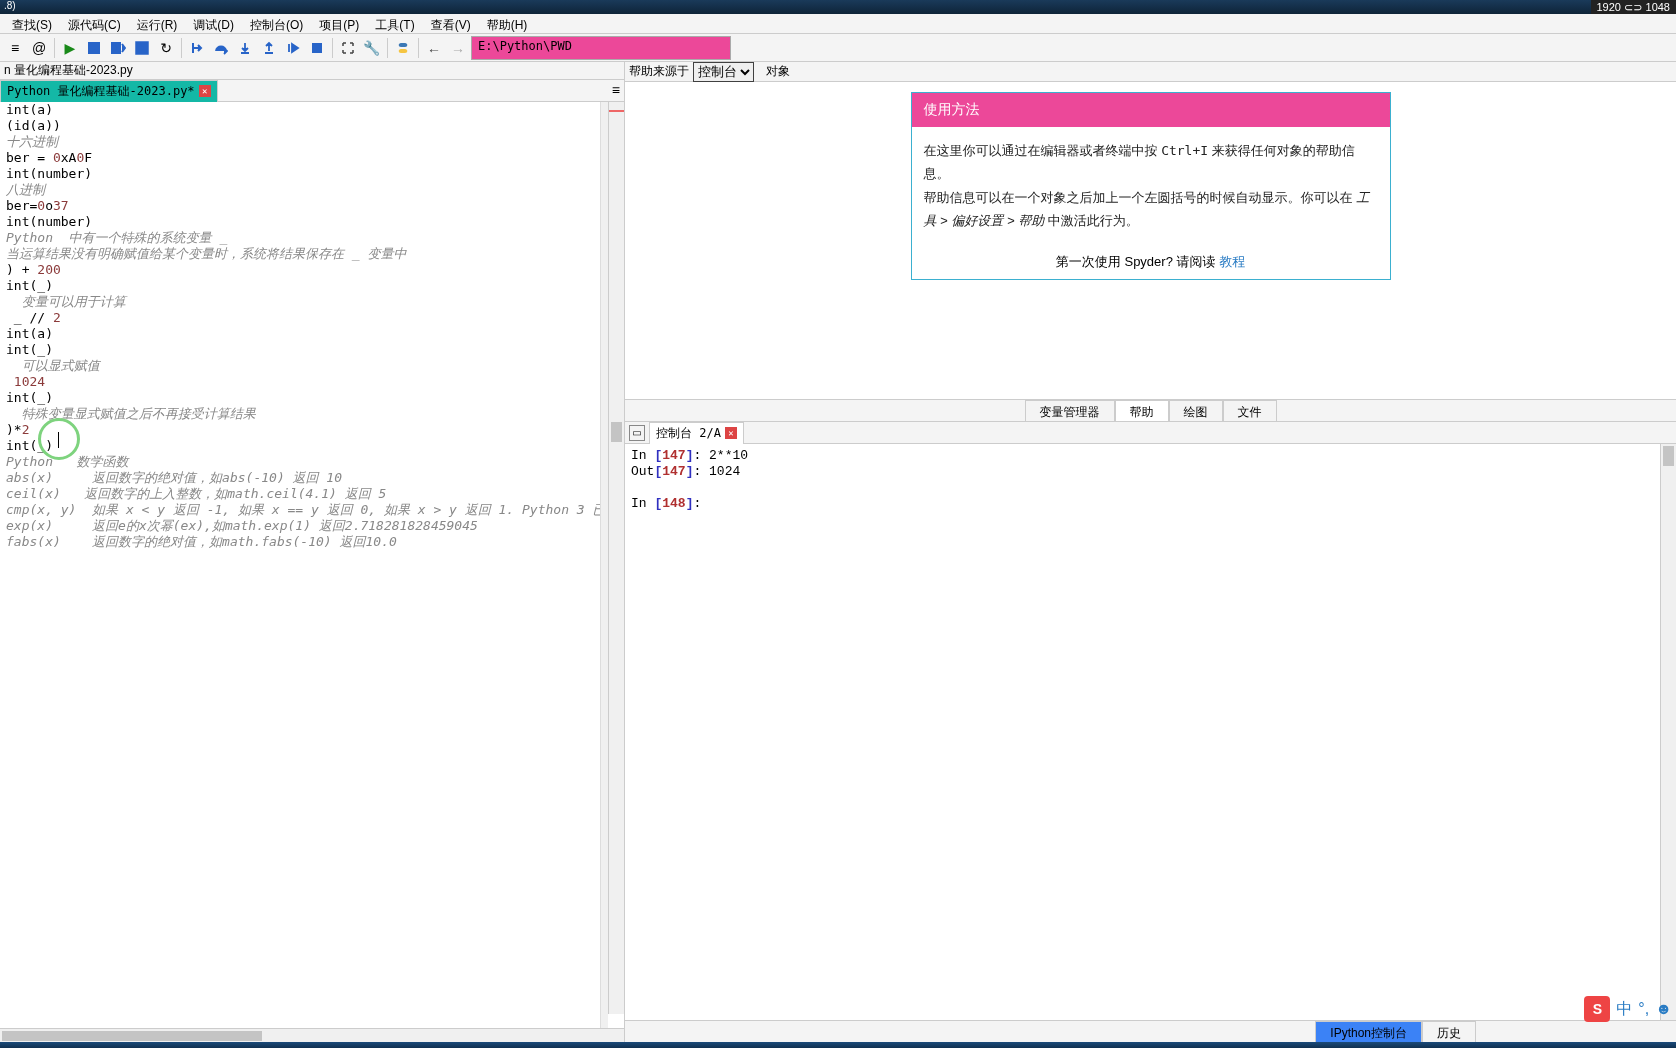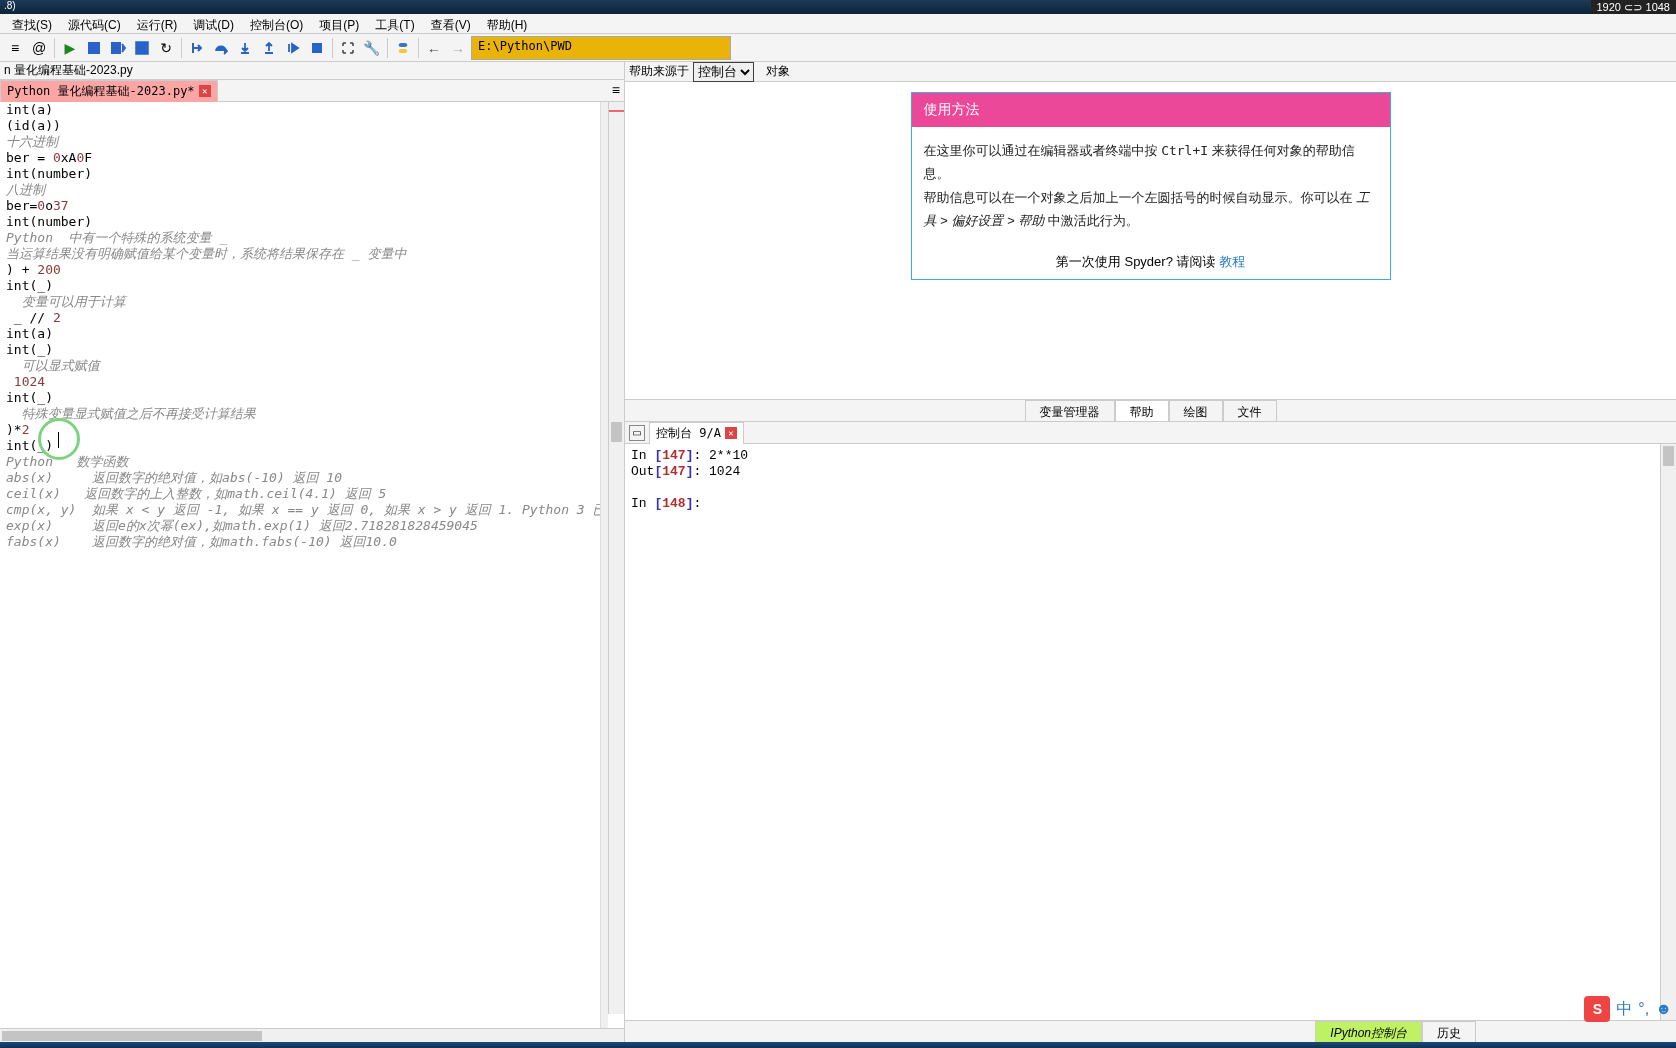--- a/index.html
+++ b/index.html
@@ -8,26 +8,26 @@
 .titlebar { height: 14px; background: linear-gradient(#1a3a5a, #0e2438); color: #fff; font-size: 10px; padding: 0 4px; overflow: hidden; position: relative; }
 .titlebar .dim { position: absolute; right: 0; top: 0; background: #222; color: #fff; padding: 1px 6px; font-size: 11px; }
 .menubar { background: #f4f4f4; border-bottom: 1px solid #ccc; display: flex; padding: 2px 4px; height: 20px; }
 .menubar .mi { padding: 1px 8px; cursor: pointer; font-size: 12px; }
 .toolbar { background: #f4f4f4; border-bottom: 1px solid #ccc; display: flex; align-items: center; padding: 2px 4px; height: 28px; gap: 2px; }
 .tbtn { width: 22px; height: 22px; display: flex; align-items: center; justify-content: center; border: 1px solid transparent; cursor: pointer; font-size: 14px; }
 .tsep { width: 1px; height: 20px; background: #ccc; margin: 0 2px; }
 .tbtn.play { color: #1a8a1a; }
 .tbtn.stop svg rect { fill: #2864c8; }
 .tbtn.blue svg rect, .tbtn.blue svg path { fill: #2864c8; }
-.path-box { border: 1px solid #aaa; background: #eab308; padding: 2px 6px; min-width: 260px; height: 24px; font-family: Consolas, monospace; font-size: 12px; }
+.path-box { border: 1px solid #aaa; background: #ec4899; padding: 2px 6px; min-width: 260px; height: 24px; font-family: Consolas, monospace; font-size: 12px; }
 .main { flex: 1; display: flex; min-height: 0; }
 .left-pane { width: 625px; display: flex; flex-direction: column; border-right: 1px solid #ccc; }
 .breadcrumb { background: #f4f4f4; border-bottom: 1px solid #ccc; padding: 2px 4px; font-size: 12px; height: 18px; display: flex; align-items: center; }
 .tabbar { background: #f4f4f4; border-bottom: 1px solid #ccc; display: flex; align-items: center; height: 22px; position: relative; }
-.tab { background: #fca5a5; border: 1px solid #ccc; border-bottom: none; padding: 2px 6px; display: flex; align-items: center; gap: 4px; font-size: 12px; font-family: Consolas, monospace; }
+.tab { background: #14b8a6; border: 1px solid #ccc; border-bottom: none; padding: 2px 6px; display: flex; align-items: center; gap: 4px; font-size: 12px; font-family: Consolas, monospace; }
 .tab .close { width: 12px; height: 12px; background: #d44; color: #fff; display: flex; align-items: center; justify-content: center; font-size: 9px; cursor: pointer; }
 .hamb { position: absolute; right: 4px; top: 2px; cursor: pointer; font-size: 14px; }
 .editor { flex: 1; background: #fff; position: relative; overflow: hidden; font-family: Consolas, "Courier New", monospace; font-size: 13px; line-height: 16px; }
 .editor pre { padding: 0 4px; }
 .code-line { white-space: pre; padding-left: 2px; }
 .code-line.hl { background: #ffeef2; }
 .comment { color: #888; font-style: italic; }
 .number { color: #8b3a3a; }
 .caret-circle { position: absolute; width: 42px; height: 42px; border: 3px solid #7ed37e; border-radius: 50%; left: 38px; top: 316px; pointer-events: none; }
 .caret-bar { position: absolute; width: 1px; height: 16px; background: #000; left: 58px; top: 330px; }
@@ -60,21 +60,21 @@
 .console-tabs .ct .close { width: 12px; height: 12px; background: #d44; color: #fff; display: flex; align-items: center; justify-content: center; font-size: 9px; cursor: pointer; }
 .console-body { flex: 1; background: #fff; font-family: Consolas, "Courier New", monospace; font-size: 13px; padding: 4px 6px; position: relative; line-height: 16px; }
 .console-body .prompt-in { }
 .console-body .bracket { color: #3030c0; font-weight: bold; }
 .console-body .num { color: #b03030; font-weight: bold; }
 .console-body .val { color: #000; }
 .console-scroll-v { position: absolute; right: 0; top: 0; bottom: 0; width: 16px; background: #f0f0f0; border-left: 1px solid #ccc; }
 .console-scroll-v .thumb { position: absolute; left: 2px; right: 2px; top: 2px; height: 20px; background: #c4c4c4; }
 .console-bottom-tabs { height: 22px; background: #f4f4f4; border-top: 1px solid #ccc; display: flex; justify-content: flex-end; padding-right: 200px; }
 .console-bottom-tabs .cbt { padding: 3px 14px; border: 1px solid #ccc; border-bottom: none; font-size: 12px; cursor: pointer; }
-.console-bottom-tabs .cbt.active { background: #bef264; font-style: italic; }
+.console-bottom-tabs .cbt.active { background: #3b82f6; }
 .statusbar { height: 20px; background: #f4f4f4; border-top: 1px solid #ccc; display: flex; align-items: center; font-size: 11px; padding: 0 4px; gap: 12px; justify-content: flex-end; font-family: Consolas, monospace; }
 .statusbar .sseg { padding: 0 6px; }
 .tray { position: absolute; right: 4px; bottom: 26px; display: flex; align-items: center; gap: 6px; }
 .tray .ime { width: 26px; height: 26px; background: #e44; border-radius: 4px; display: flex; align-items: center; justify-content: center; color: #fff; font-weight: bold; font-size: 14px; }
 .tray .ime2 { color: #2a7cc4; font-size: 16px; }
 .os-taskbar { height: 6px; background: linear-gradient(#1a4a7a, #103050); }
 </style>
 </head>
 <body>
 
@@ -225,21 +225,21 @@
           <div class="ht active">帮助</div>
           <div class="ht">绘图</div>
           <div class="ht">文件</div>
         </div>
       </div>
 
       <div class="console-pane">
         <div class="console-tabs">
           <div class="ct-icon">▭</div>
           <div class="ct">
-            <span>控制台 9/A</span>
+            <span>控制台 2/A</span>
             <span class="close">✕</span>
           </div>
         </div>
         <div class="console-body">
           <div class="prompt-in">
             <span>In </span><span class="bracket">[</span><span class="num">147</span><span class="bracket">]</span>: <span class="val">2**10</span>
           </div>
           <div class="prompt-out">
             <span>Out</span><span class="bracket">[</span><span class="num">147</span><span class="bracket">]</span>: <span class="val">1024</span>
           </div>

